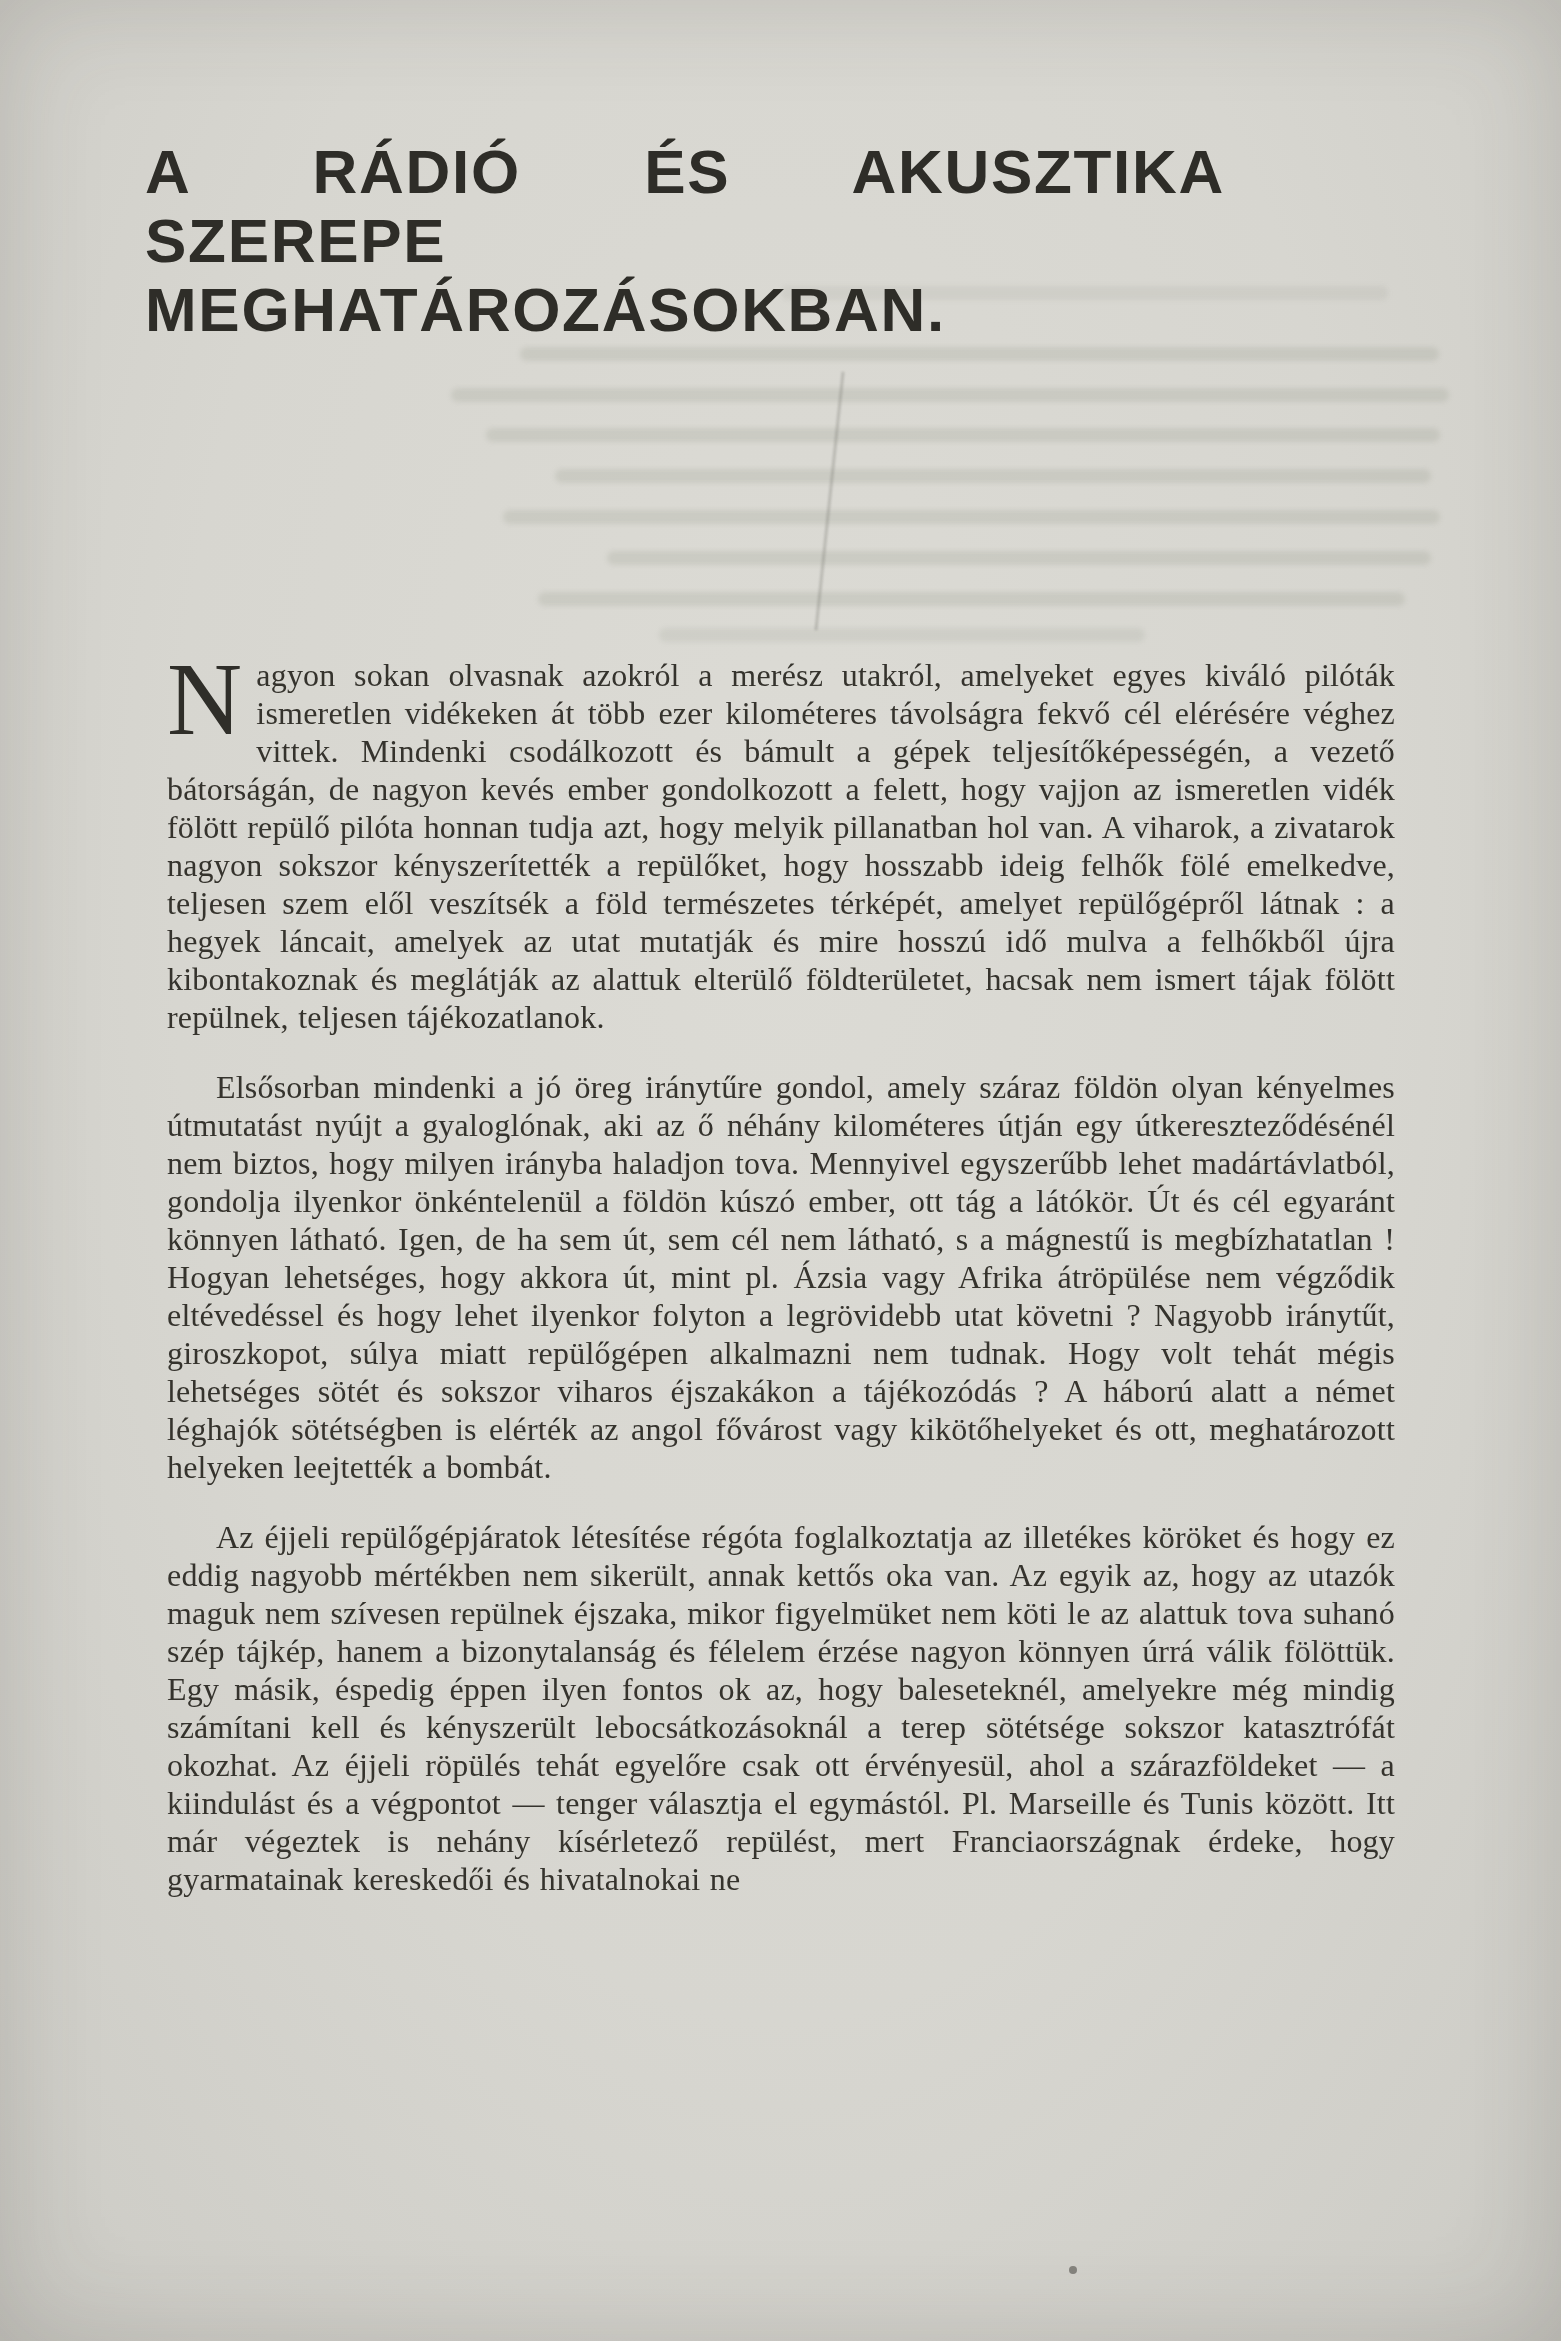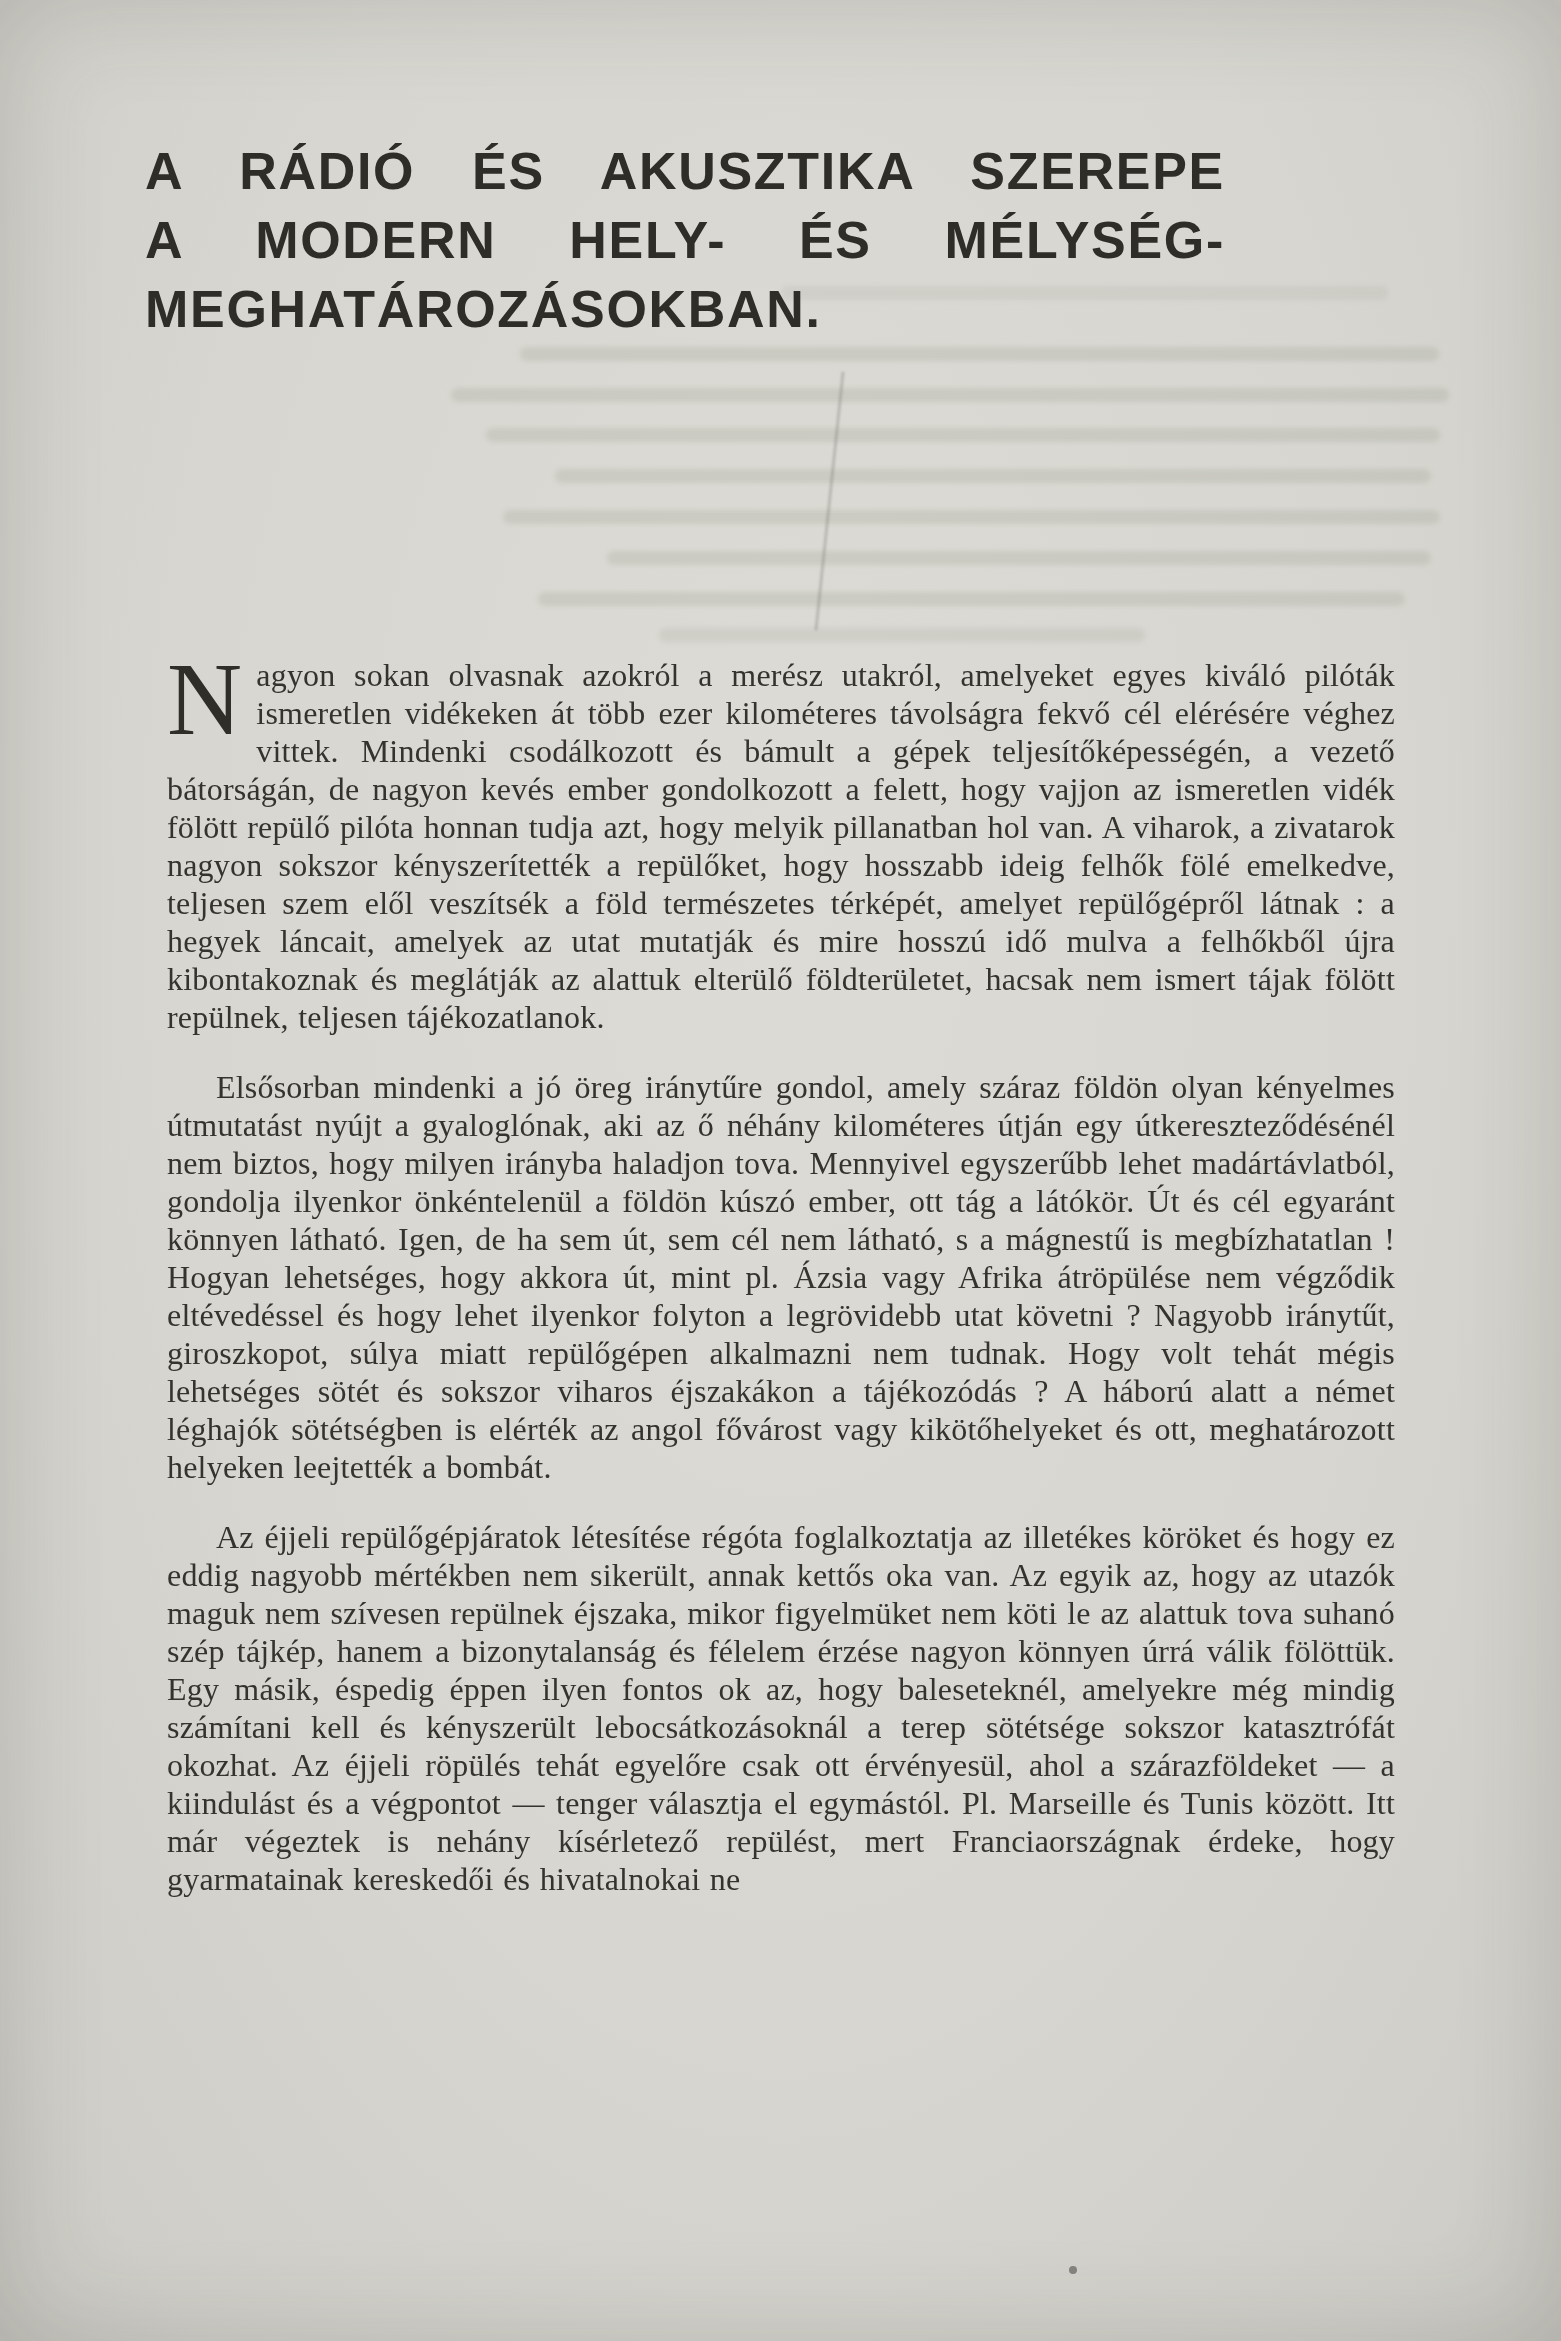--- a/index.html
+++ b/index.html
@@ -26,21 +26,21 @@
 
   
   .title {
     position: absolute;
     left: 145px;
     top: 137px;
     width: 1080px;
     margin: 0;
     font-family: "Liberation Sans", sans-serif;
     font-weight: 700;
-    font-size: 52px;
+    font-size: 62px;
     line-height: 69px;
     letter-spacing: 1.7px;
     color: #2e2d28;
   }
   .title-line {
     text-align: justify;
     text-align-last: justify;
   }
   .title-line.last {
     text-align: left;
@@ -125,21 +125,20 @@
   <div class="ghost-line g3"></div>
   <div class="ghost-line g4"></div>
   <div class="ghost-line g5"></div>
   <div class="ghost-line g6"></div>
   <div class="ghost-line g7"></div>
   <div class="ghost-line g8"></div>
   <div class="scratch"></div>
 
   <h1 class="title">
     <div class="title-line">A RÁDIÓ ÉS AKUSZTIKA SZEREPE</div>
-    <div class="title-line">A MODERN HELY- ÉS MÉLYSÉG-</div>
     <div class="title-line last">MEGHATÁROZÁSOKBAN.</div>
   </h1>
 
   <div class="content">
     <p>
       <span class="dropcap">N</span><span>agyon sokan olvasnak azokról a merész utakról, amelyeket egyes kiváló pilóták ismeretlen vidékeken át több ezer kilométeres távolságra fekvő cél elérésére véghez vittek. Mindenki csodálkozott és bámult a gépek teljesítőképességén, a vezető bátorságán, de nagyon kevés ember gondolkozott a felett, hogy vajjon az ismeretlen vidék fölött repülő pilóta honnan tudja azt, hogy melyik pillanatban hol van. A viharok, a zivatarok nagyon sokszor kényszerítették a repülőket, hogy hosszabb ideig felhők fölé emelkedve, teljesen szem elől veszítsék a föld természetes térképét, amelyet repülőgépről látnak : a hegyek láncait, amelyek az utat mutatják és mire hosszú idő mulva a felhőkből újra kibontakoznak és meglátják az alattuk elterülő földterületet, hacsak nem ismert tájak fölött repülnek, teljesen tájékozatlanok.</span>
     </p>
     <p class="indented">
       <span>Elsősorban mindenki a jó öreg iránytűre gondol, amely száraz földön olyan kényelmes útmutatást nyújt a gyaloglónak, aki az ő néhány kilométeres útján egy útkereszteződésénél nem biztos, hogy milyen irányba haladjon tova. Mennyivel egyszerűbb lehet madártávlatból, gondolja ilyenkor önkéntelenül a földön kúszó ember, ott tág a látókör. Út és cél egyaránt könnyen látható. Igen, de ha sem út, sem cél nem látható, s a mágnestű is megbízhatatlan ! Hogyan lehetséges, hogy akkora út, mint pl. Ázsia vagy Afrika átröpülése nem végződik eltévedéssel és hogy lehet ilyenkor folyton a legrövidebb utat követni ? Nagyobb iránytűt, giroszkopot, súlya miatt repülőgépen alkalmazni nem tudnak. Hogy volt tehát mégis lehetséges sötét és sokszor viharos éjszakákon a tájékozódás ? A háború alatt a német léghajók sötétségben is elérték az angol fővárost vagy kikötőhelyeket és ott, meghatározott helyeken leejtették a bombát.</span>
     </p>

